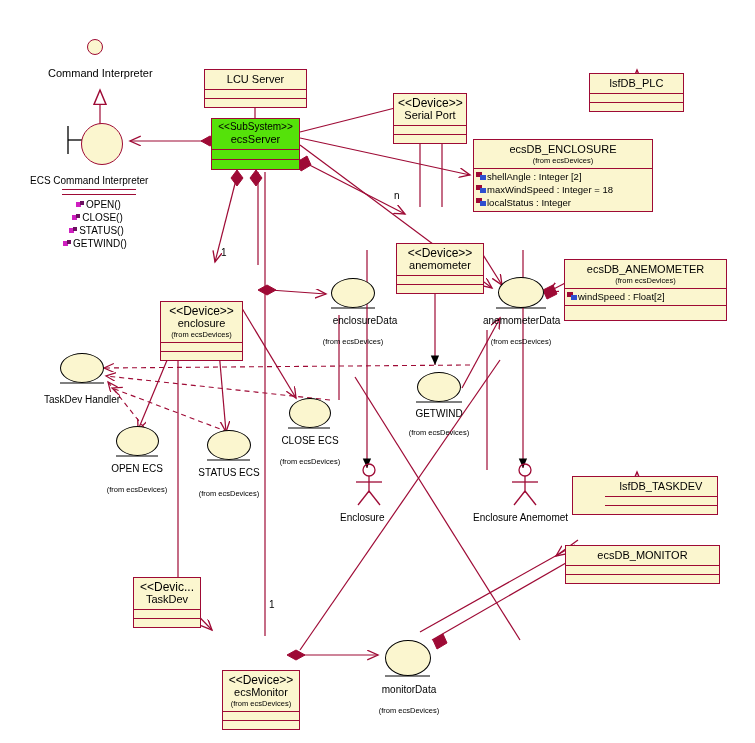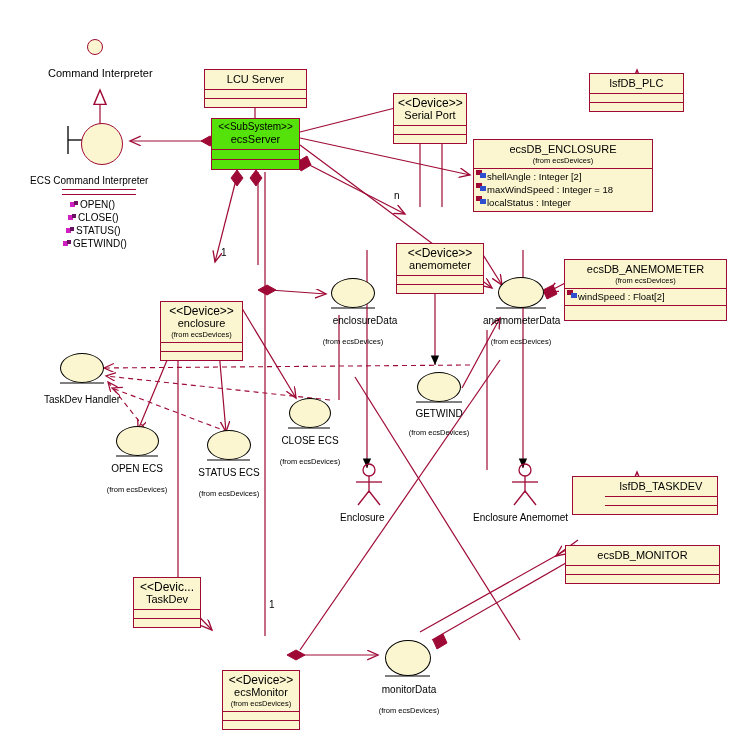--- a/index.html
+++ b/index.html
@@ -65,21 +65,21 @@
   }
   .uml-class .attrs {
     padding: 1px 2px 2px 2px;
   }
   .uml-class .attr {
     font-size: 9.5px;
     line-height: 13px;
     color: #000;
     white-space: nowrap;
     display: flex;
-    align-items: flex-start;
+    align-items: center;
   }
   .vis-icon {
     display: inline-block;
     width: 10px;
     height: 9px;
     margin-right: 1px;
     position: relative;
     flex: none;
   }
   .vis-icon .k1 {
@@ -155,20 +155,21 @@
   }
   
   .ops-list { position: absolute; }
   .ops-list .op {
     font-size: 10px;
     line-height: 13px;
     white-space: nowrap;
     display: flex;
     align-items: center;
     color: #000;
+    justify-content: center;
   }
   .op-icon {
     display: inline-block;
     width: 9px; height: 8px;
     position: relative;
     margin-right: 1px;
     flex: none;
   }
   .op-icon .a {
     position: absolute; left: 0; top: 1px;

